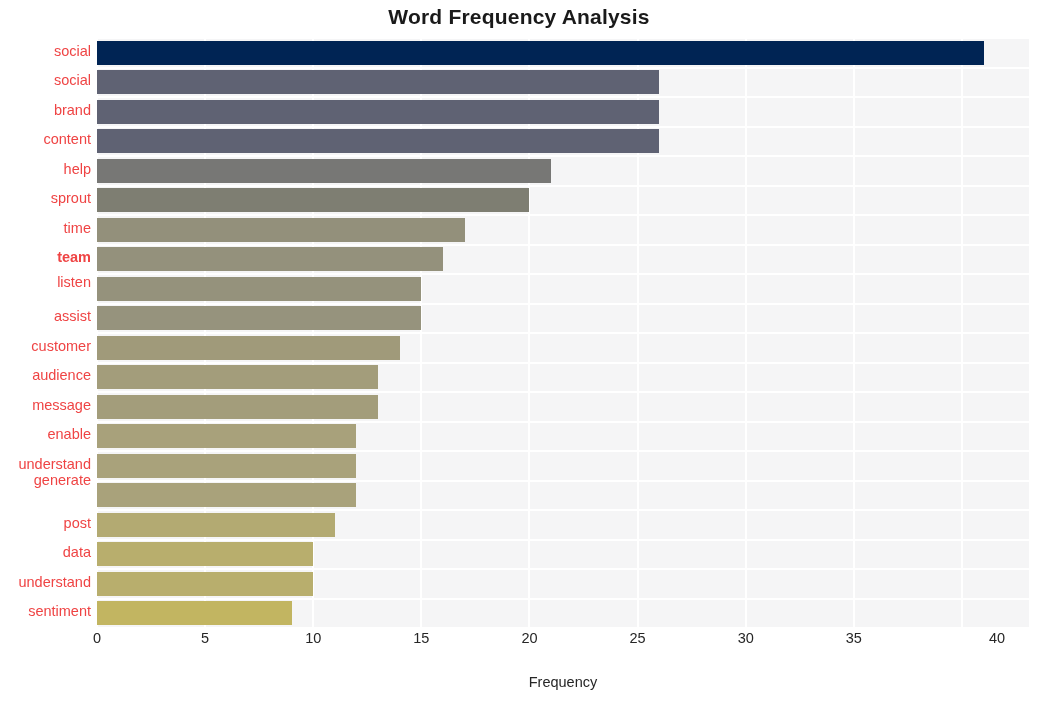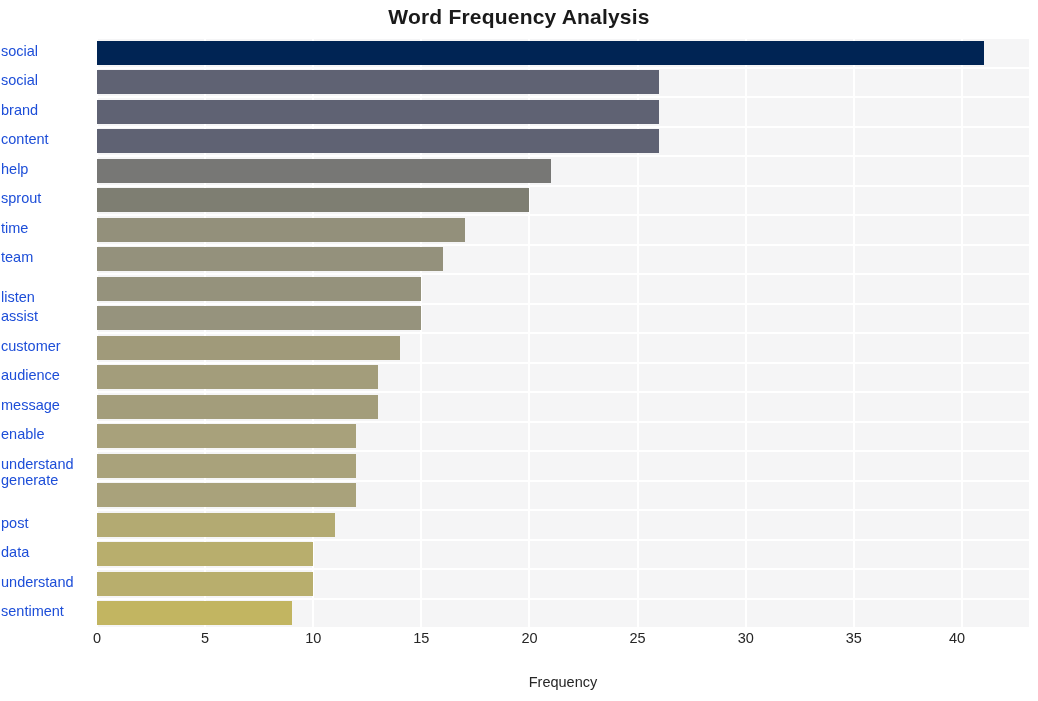--- a/index.html
+++ b/index.html
@@ -69,23 +69,23 @@
     position: absolute;
     left: 0;
     height: 24px;
   }
 
   
   .ytick {
     position: absolute;
     right: 0;
     width: 90px;
-    text-align: left;
+    text-align: right;
     font-size: 14.5px;
-    color: #1d4ed8;
+    color: #ef4444;
     white-space: nowrap;
   }
   #y-axis {
     position: absolute;
     left: 0;
     top: 38px;
     width: 91px;
     height: 590px;
   }
 
@@ -184,22 +184,22 @@
   </div>
 
   <div id="y-axis">
       <div class="ytick" style="top: 4.75px;">social</div>
       <div class="ytick" style="top: 34.25px;">social</div>
       <div class="ytick" style="top: 63.75px;">brand</div>
       <div class="ytick" style="top: 93.25px;">content</div>
       <div class="ytick" style="top: 122.75px;">help</div>
       <div class="ytick" style="top: 152.25px;">sprout</div>
       <div class="ytick" style="top: 181.75px;">time</div>
-      <div class="ytick" style="top: 211.25px;">team</div>
-      <div class="ytick" style="top: 251px;">listen</div>
+      <div class="ytick" style="top: 211.25px; font-weight: bold;">team</div>
+      <div class="ytick" style="top: 236px;">listen</div>
       <div class="ytick" style="top: 270.25px;">assist</div>
       <div class="ytick" style="top: 299.75px;">customer</div>
       <div class="ytick" style="top: 329.25px;">audience</div>
       <div class="ytick" style="top: 358.75px;">message</div>
       <div class="ytick" style="top: 388.25px;">enable</div>
       <div class="ytick" style="top: 417.75px;">understand</div>
       <div class="ytick" style="top: 434px;">generate</div>
       <div class="ytick" style="top: 476.75px;">post</div>
       <div class="ytick" style="top: 506.25px;">data</div>
       <div class="ytick" style="top: 535.75px;">understand</div>
@@ -208,18 +208,18 @@
 
   <div id="x-axis">
       <div class="xtick" style="left: 0px;">0</div>
       <div class="xtick" style="left: 108.121px;">5</div>
       <div class="xtick" style="left: 216.241px;">10</div>
       <div class="xtick" style="left: 324.362px;">15</div>
       <div class="xtick" style="left: 432.483px;">20</div>
       <div class="xtick" style="left: 540.603px;">25</div>
       <div class="xtick" style="left: 648.724px;">30</div>
       <div class="xtick" style="left: 756.845px;">35</div>
-      <div class="xtick" style="left: 860px;">40</div>
+      <div class="xtick" style="left: 900px;">40</div>
     </div>
 
   <div id="x-axis-label">Frequency</div>
 
 </div>
 
 </body></html>

